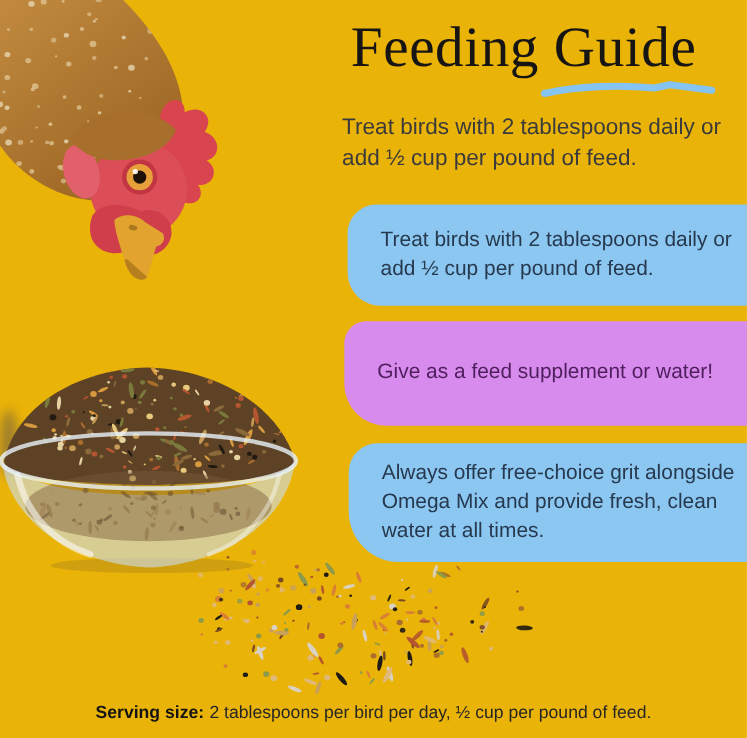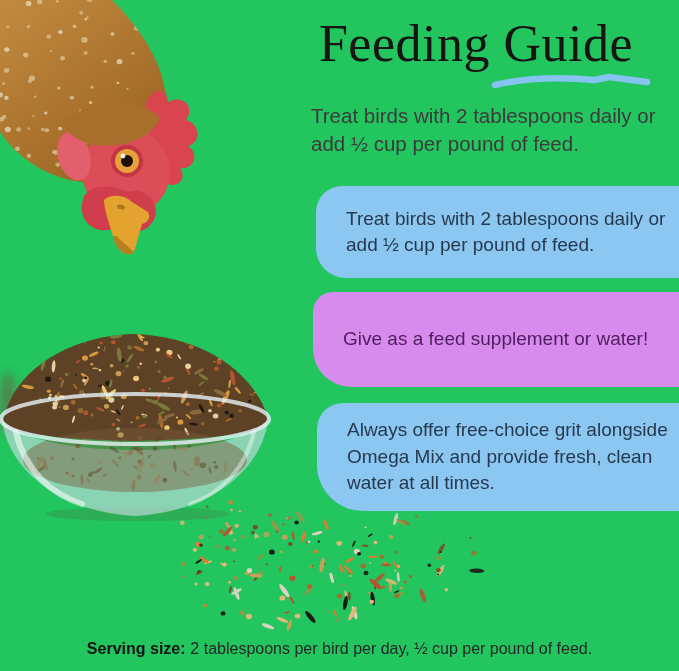--- a/index.html
+++ b/index.html
@@ -24,21 +24,21 @@
   .smudge{left:0;top:372px;width:16px;height:62px;background:#6e5c44;
           border-radius:50%;filter:blur(5px);opacity:.6;}
 
   .footer{left:0;top:640px;width:679px;text-align:center;font-size:16px;color:#262626;}
   .footer .lbl{font-weight:bold;color:#141414;}
   .footer .txt{margin-left:.3em;}
 </style>
 </head>
 <body>
 
-<div class="page" style="background: #22c55e;">
+<div class="page" style="background: #eab308;">
 
   <svg class="abs" style="left:0;top:0" width="240" height="264" viewBox="0 0 240 264">
     <defs>
       <linearGradient id="gneck" x1="0" y1="0" x2="0.7" y2="1">
         <stop offset="0" stop-color="#C28A40"></stop>
           <stop offset="1" stop-color="#9A6422"></stop>
       </linearGradient>
       <clipPath id="neckclip">
         <path d="M0,0 H112 C152,40 170,80 166,118 C162,152 136,178 100,182 C60,186 20,162 0,132 Z"></path>
       </clipPath>

